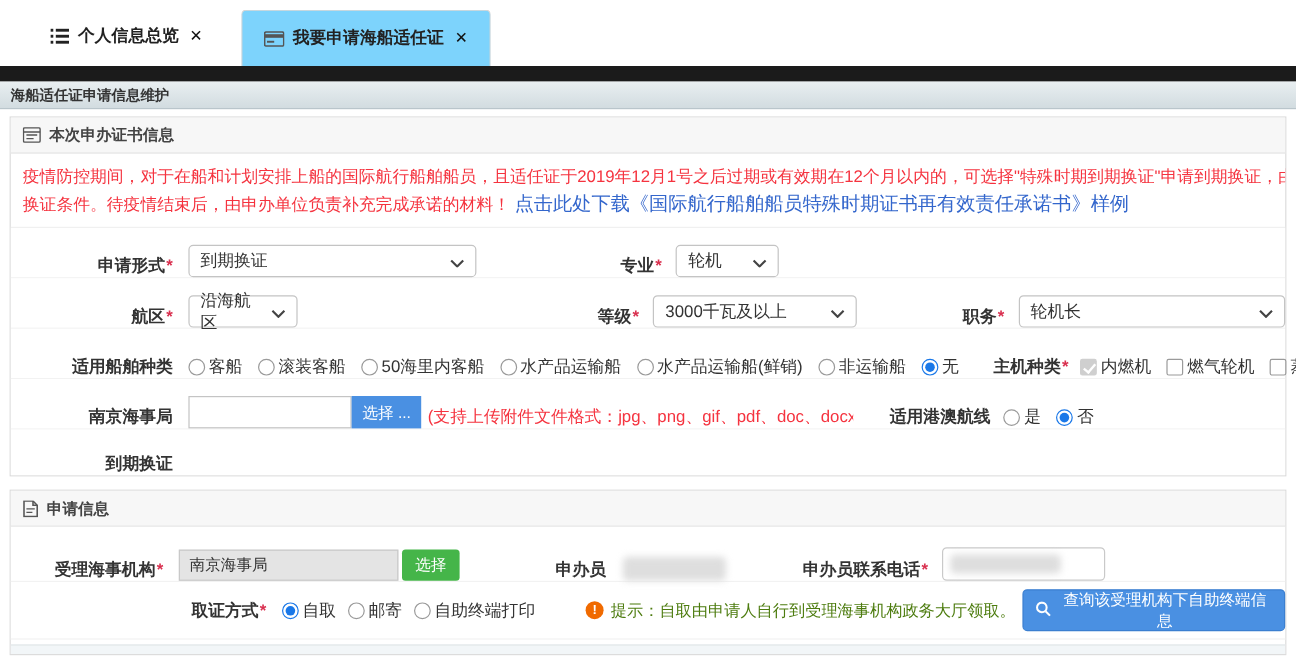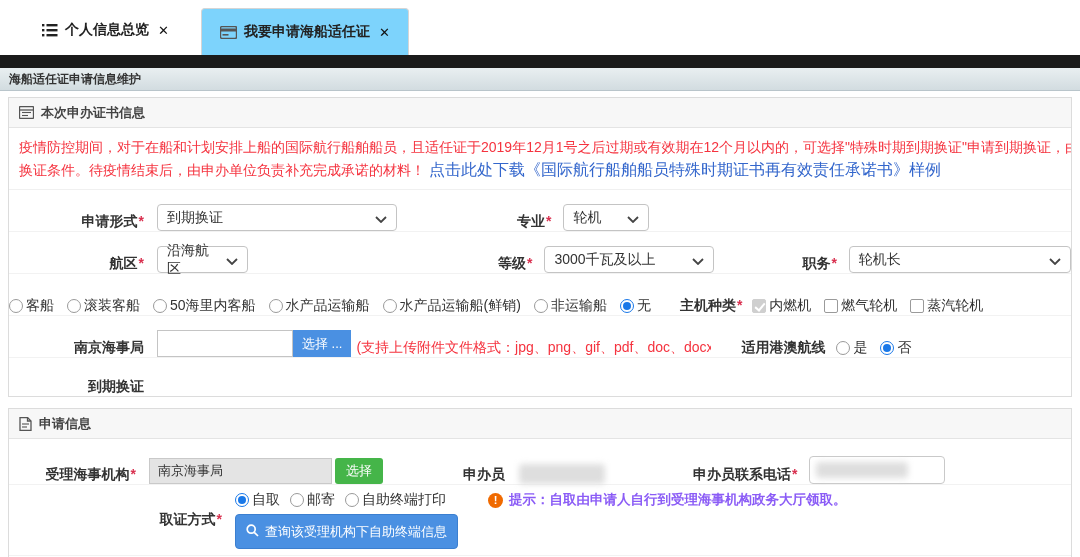--- a/index.html
+++ b/index.html
@@ -51,26 +51,26 @@
   .txtinput { height:27px; border:1px solid #c4c4c4; background:#fff; }
   .btn-blue { height:27px; background:#4a90e2; color:#fff; border:none; font-size:13px; padding:0 9px; cursor:pointer; }
   .btn-green { height:26px; background:#45b549; color:#fff; border:none; font-size:13px; padding:0 11px; border-radius:3px; cursor:pointer; margin-left:3px; }
   .hint-red { color:#f5333f; font-size:14px; white-space:nowrap; overflow:hidden; }
 
   .input-gray { width:183px; height:26px; background:#e4e4e4; border:1px solid #c9c9c9; display:flex; align-items:center; padding:0 8px; font-size:13px; color:#333; }
   .input-rounded { width:136px; height:28px; border:1px solid #c9c9c9; border-radius:4px; background:#fff; display:flex; align-items:center; padding:0 6px; }
 
   .blur-blob { background:#dedede; border-radius:4px; filter:blur(3px); }
 
-  .stack { display:flex; flex-direction:column; gap:5px; padding:6px 0; }
+  .stack { display:flex; gap:5px; padding:6px 0; }
   .inline { display:flex; align-items:center; }
   .tip { display:flex; align-items:center; gap:6px; margin-left:42px; }
   .tip-icon { width:15px; height:15px; border-radius:50%; background:#f06a00; color:#fff; font-weight:bold; font-size:11px;
     display:flex; align-items:center; justify-content:center; flex:0 0 15px; }
-  .tip-text { color:#8b5cf6; font-size:13.5px; white-space:nowrap;font-weight:bold; }
+  .tip-text { color:#4d7c0f; font-size:13.5px; white-space:nowrap; }
   .btn-query { display:flex; align-items:center; gap:6px; background:#4a90e2; border:1px solid #3b7fd0; border-radius:4px;
     color:#fff; font-size:13px; height:35px; padding:0 10px; cursor:pointer; width:fit-content; }
 
   .bottom-strip { height:8px; background:#f2f6f8; border-top:1px solid #e2e6e8; margin-top:4px; }
 </style>
 </head>
 <body>
 
 <div class="tabbar">
   <div class="tab plain">
@@ -158,20 +158,21 @@
     <div class="flabel" style="flex:0 0 auto; width:auto; margin-left:88px; padding-right:12px;"><span>职务</span><span class="req">*</span></div>
     <div class="dd" style="width:225px">
       <span>轮机长</span>
       <span><svg width="12" height="7" viewBox="0 0 12 7">
             <polyline points="1,1 6,6 11,1" fill="none" stroke="#444" stroke-width="1.8"></polyline>
           </svg></span>
     </div>
   </div>
 
   <div class="frow">
+    <div class="flabel"><span>适用船舶种类</span></div>
     <label class="opt">
         <span class="radio"></span>
         <span>客船</span>
       </label>
     <label class="opt">
         <span class="radio"></span>
         <span>滚装客船</span>
       </label>
     <label class="opt">
         <span class="radio"></span>
@@ -241,21 +242,21 @@
     </span>
     <span>申请信息</span>
   </div>
 
   <div class="frow" style="min-height:46px">
     <div class="flabel" style="flex:0 0 140px; width:140px;"><span>受理海事机构</span><span class="req">*</span></div>
     <div class="input-gray">南京海事局</div>
     <button class="btn-green">选择</button>
     <div class="flabel" style="flex:0 0 auto; width:auto; margin-left:80px; padding-right:14px;"><span>申办员</span></div>
     <span class="blur-blob" style="width:86px; height:20px;"></span>
-    <div class="flabel" style="flex:0 0 auto; width:auto; margin-left:88px; padding-right:12px;"><span>申办员联系电话</span><span class="req">*</span></div>
+    <div class="flabel" style="flex:0 0 auto; width:auto; margin-left:64px; padding-right:12px;"><span>申办员联系电话</span><span class="req">*</span></div>
     <div class="input-rounded">
       <span class="blur-blob" style="width:92px; height:16px;"></span>
     </div>
   </div>
 
   <div class="frow" style="align-items:center">
     <div class="flabel" style="flex:0 0 226px; width:226px;"><span>取证方式</span><span class="req">*</span></div>
     <div class="stack">
       <div class="inline">
         <label class="opt sel" style="margin-right:10px">

